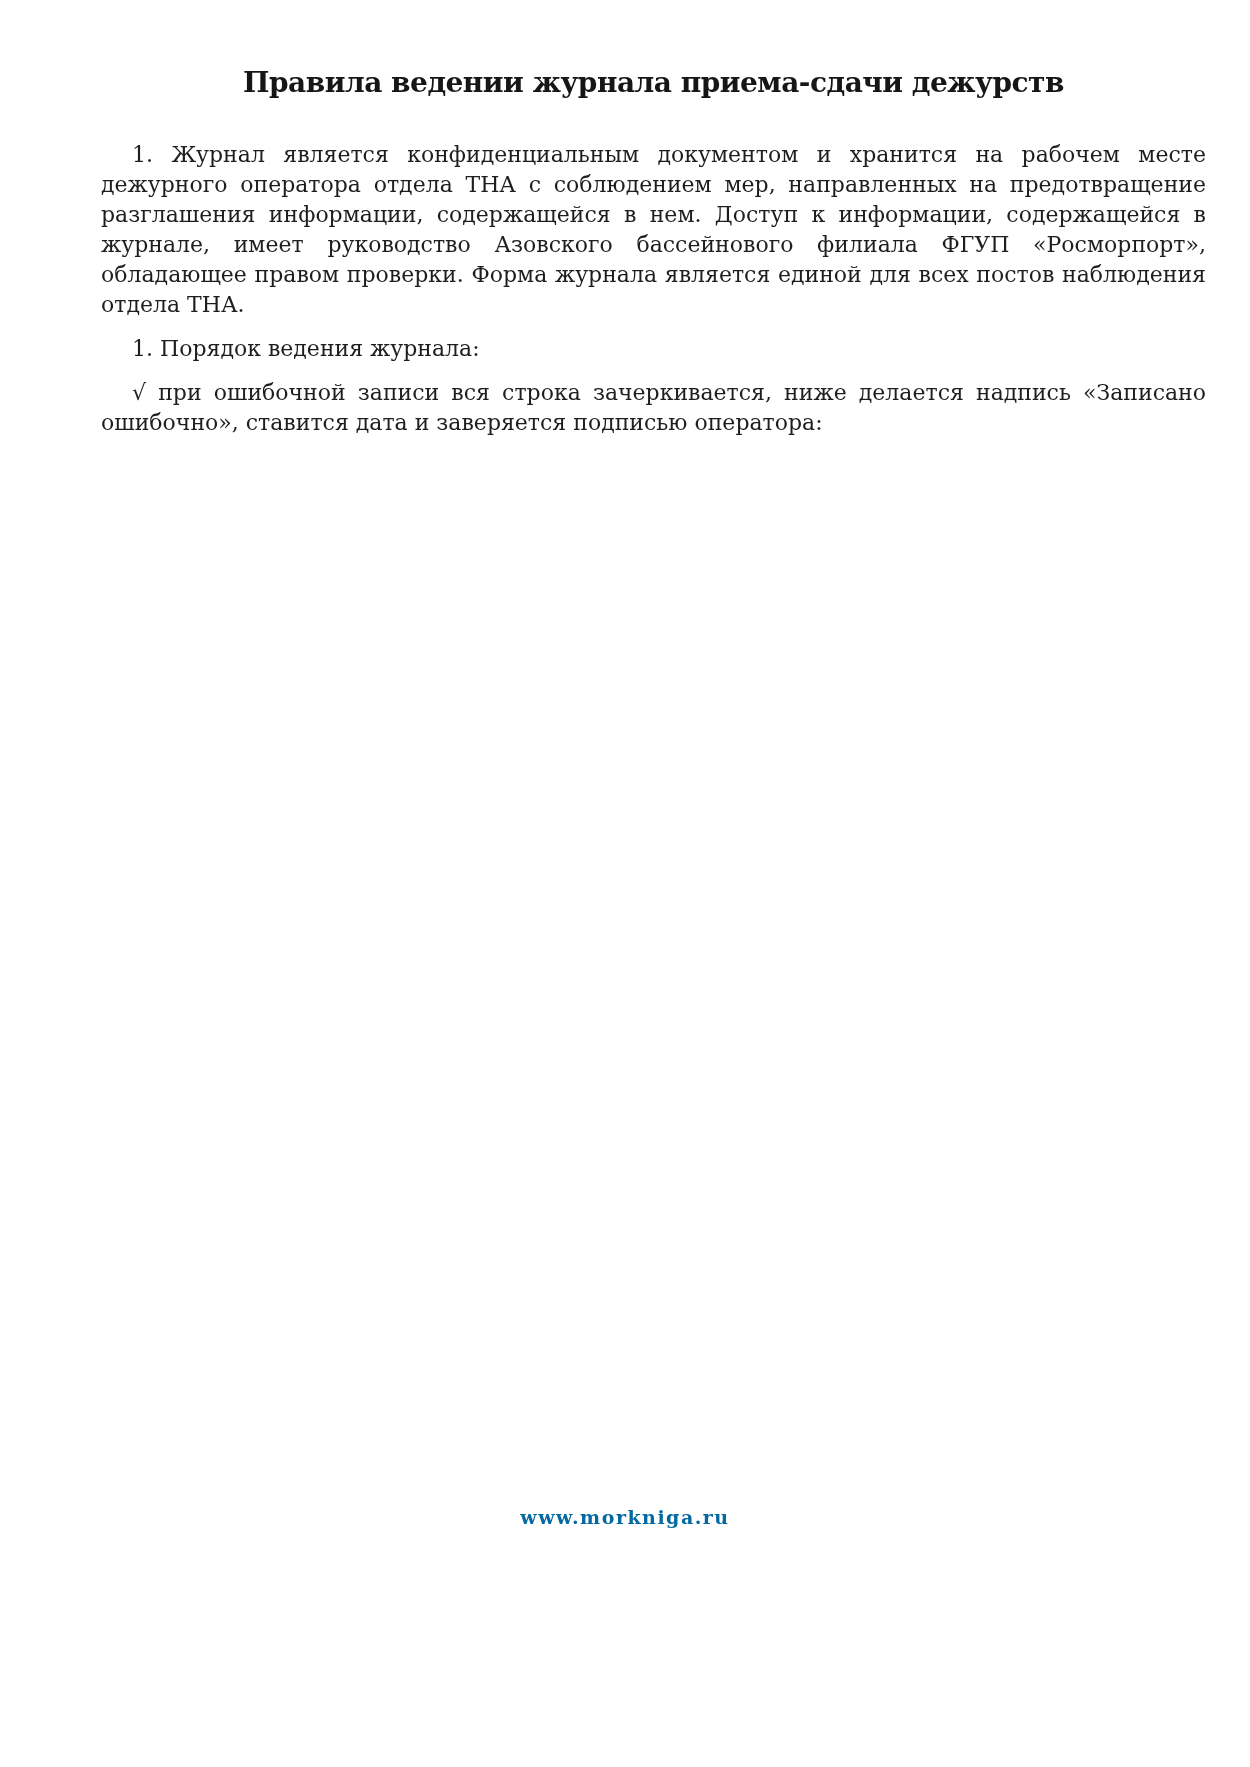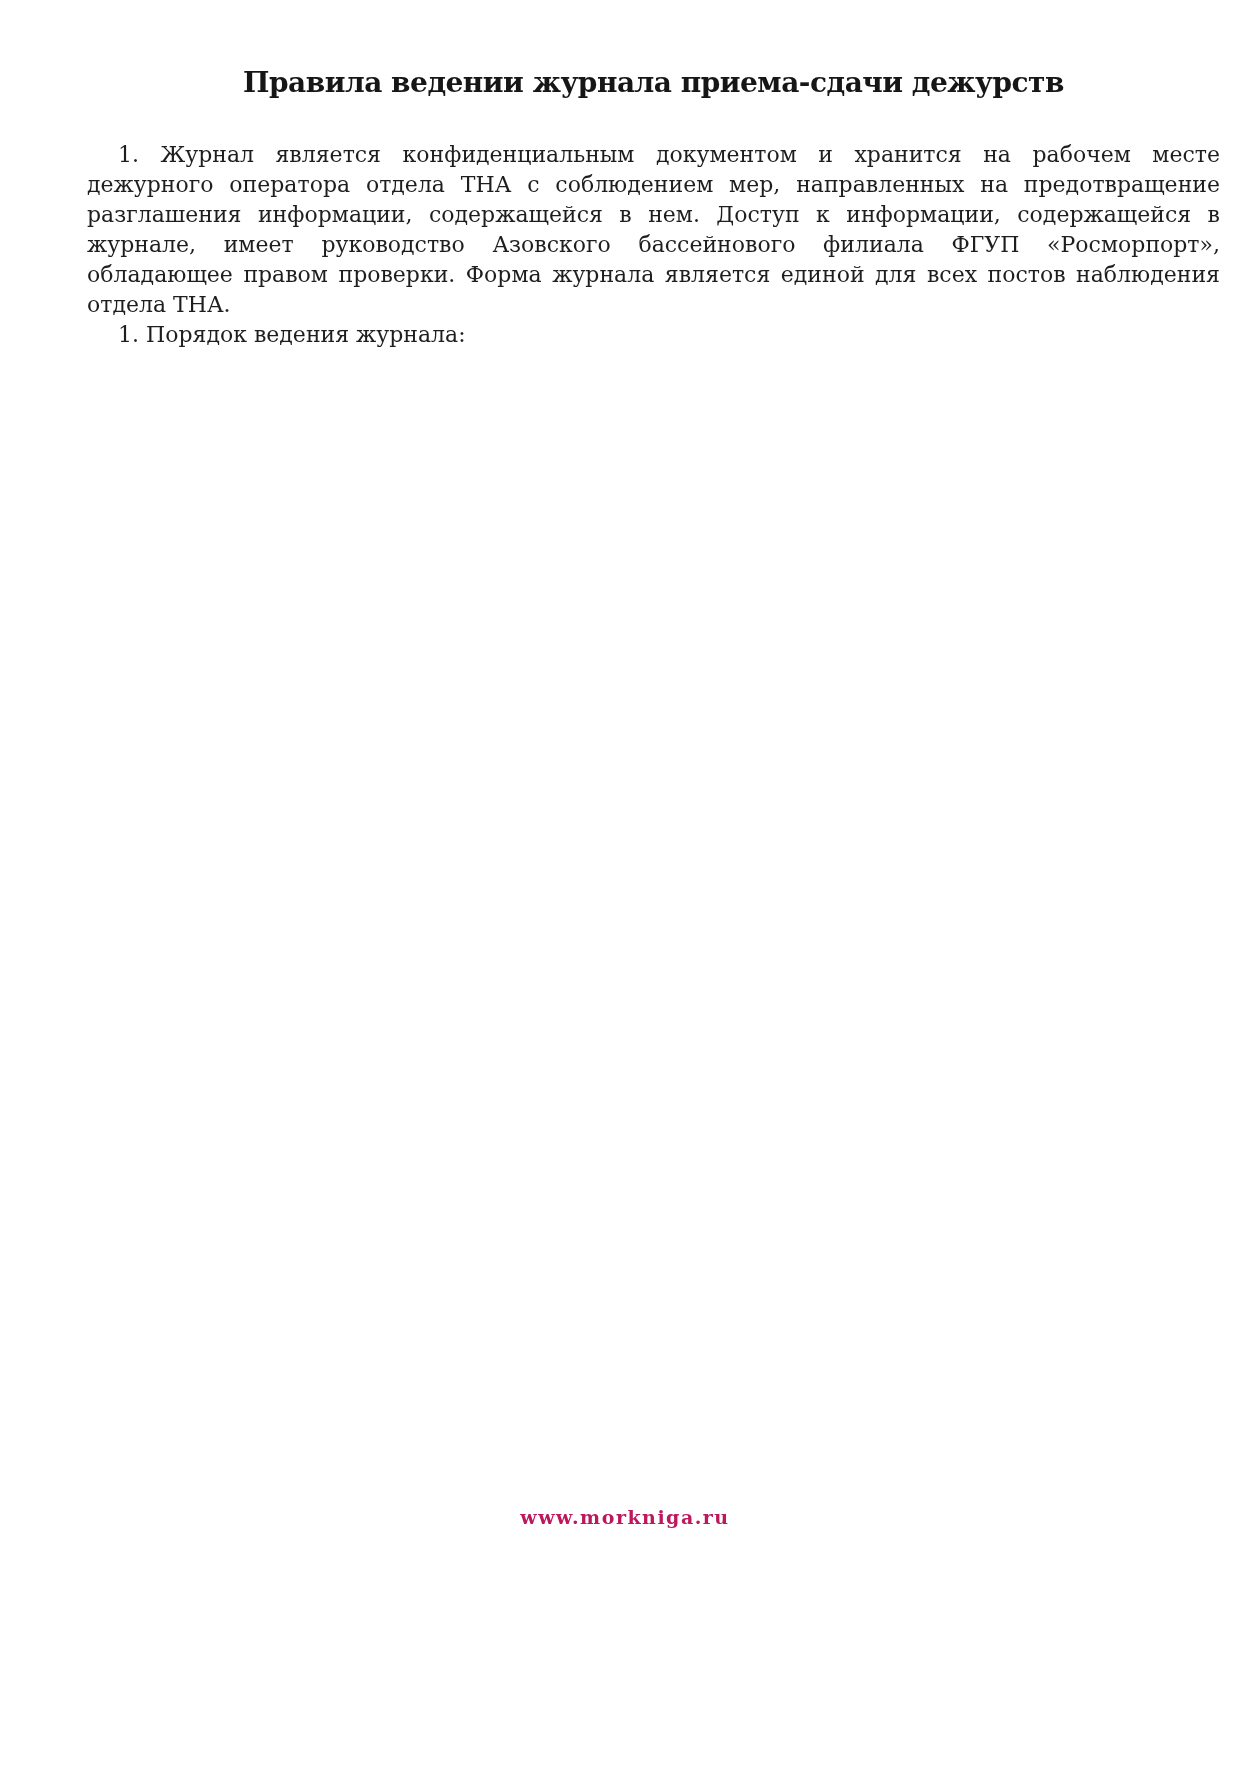--- a/index.html
+++ b/index.html
@@ -25,53 +25,54 @@
   .doc-title {
     margin: 66px 0 40px 0;
     font-size: 28px;
     line-height: 34px;
     font-weight: bold;
     text-align: center;
     letter-spacing: -0.5px;
     color: #161616;
   }
   .para {
-    margin: 0;
+    margin: 14px;
     font-size: 22px;
     line-height: 30px;
     text-align: justify;
     text-indent: 31px;
     color: #1e1e1e;
   }
   .para.no-justify {
     text-align: left;
   }
   .watermark {
     position: absolute;
     top: 1506px;
     left: 50%;
     transform: translateX(-50%);
     font-size: 19px;
     font-weight: bold;
     letter-spacing: 1.5px;
-    color: #be185d;
+    color: #0369a1;
     white-space: nowrap;
   }
 </style>
 </head>
 <body>
 
 <div class="page">
   <div class="content">
     <h1 class="doc-title">Правила ведении журнала приема-сдачи дежурств</h1>
 
     <p class="para">1. Журнал является конфиденциальным документом и хранится на рабочем месте дежурного оператора отдела ТНА с соблюдением мер, направленных на предотвращение разглашения информации, содержащейся в нем. Доступ к информации, содержащейся в журнале, имеет руководство Азовского бассейнового филиала ФГУП «Росморпорт», обладающее правом проверки. Форма журнала является единой для всех постов наблюдения отдела ТНА.</p>
 
     <p class="para no-justify">1. Порядок ведения журнала:</p>
 
 
 
+    <p class="para">√ при ошибочной записи вся строка зачеркивается, ниже делается надпись «Записано ошибочно», ставится дата и заверяется подписью оператора:</p>
 
 
   </div>
 
   <div class="watermark">www.morkniga.ru</div>
 </div>
 
 </body></html>

